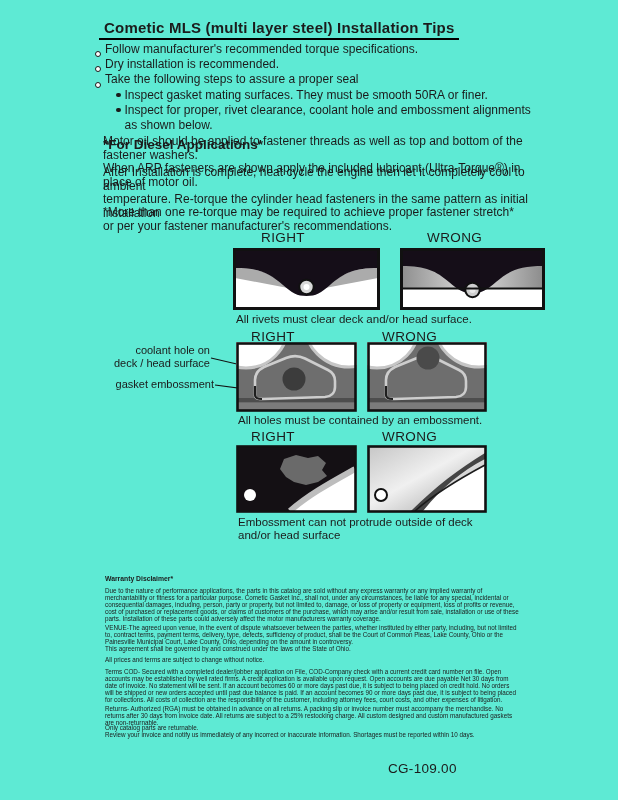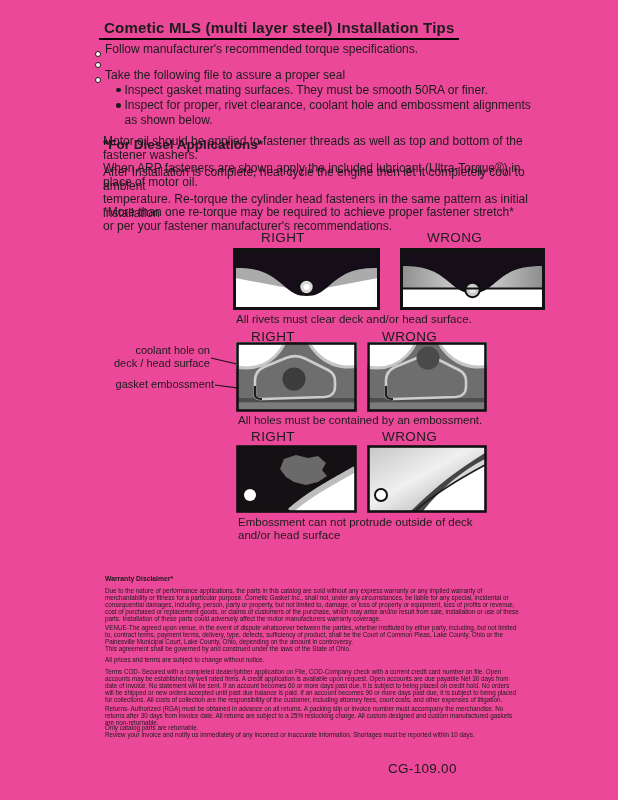--- a/index.html
+++ b/index.html
@@ -1,17 +1,17 @@
 <!DOCTYPE html>
 <html><head>
 <meta charset="utf-8">
 <style>
   html,body{margin:0;padding:0;background:#fff;}
   .page{
-    position:relative;width:618px;height:800px;background:#ec4899;
+    position:relative;width:618px;height:800px;background:#5eead4;
     font-family:"Liberation Sans", sans-serif;color:#1b1b1b;overflow:hidden;
   }
   .abs{position:absolute;}
   .title{
     font-size:15px;font-weight:bold;border-bottom:2px solid #000;
     padding:0 5px 2px 5px;letter-spacing:.2px;
   }
   .bullets{font-size:12px;line-height:15.2px;}
   .b-row{display:flex;align-items:flex-end;}
   .b-ic{flex:0 0 auto;width:4px;height:4px;border:1.2px solid #1b1b1b;border-radius:50%;
@@ -36,24 +36,25 @@
 
   <div class="abs title" style="left:99px;top:19px;">Cometic MLS (multi layer steel) Installation Tips</div>
 
   <div class="abs bullets" style="left:95px;top:42px;width:440px;">
     <div class="b-row">
       <span class="b-ic"></span>
       <span>Follow manufacturer's recommended torque specifications.</span>
     </div>
     <div class="b-row">
       <span class="b-ic"></span>
+      <span>Dry installation is recommended.</span>
     </div>
     <div class="b-row">
       <span class="b-ic"></span>
-      <span>Take the following file to assure a proper seal</span>
+      <span>Take the following steps to assure a proper seal</span>
     </div>
     <div class="sb-row">
       <span class="sb-ic"></span>
       <span>Inspect gasket mating surfaces.  They must be smooth 50RA or finer.</span>
     </div>
     <div class="sb-row">
       <span class="sb-ic"></span>
       <span>Inspect for proper, rivet clearance, coolant hole and embossment alignments as shown below.</span>
     </div>
   </div>

